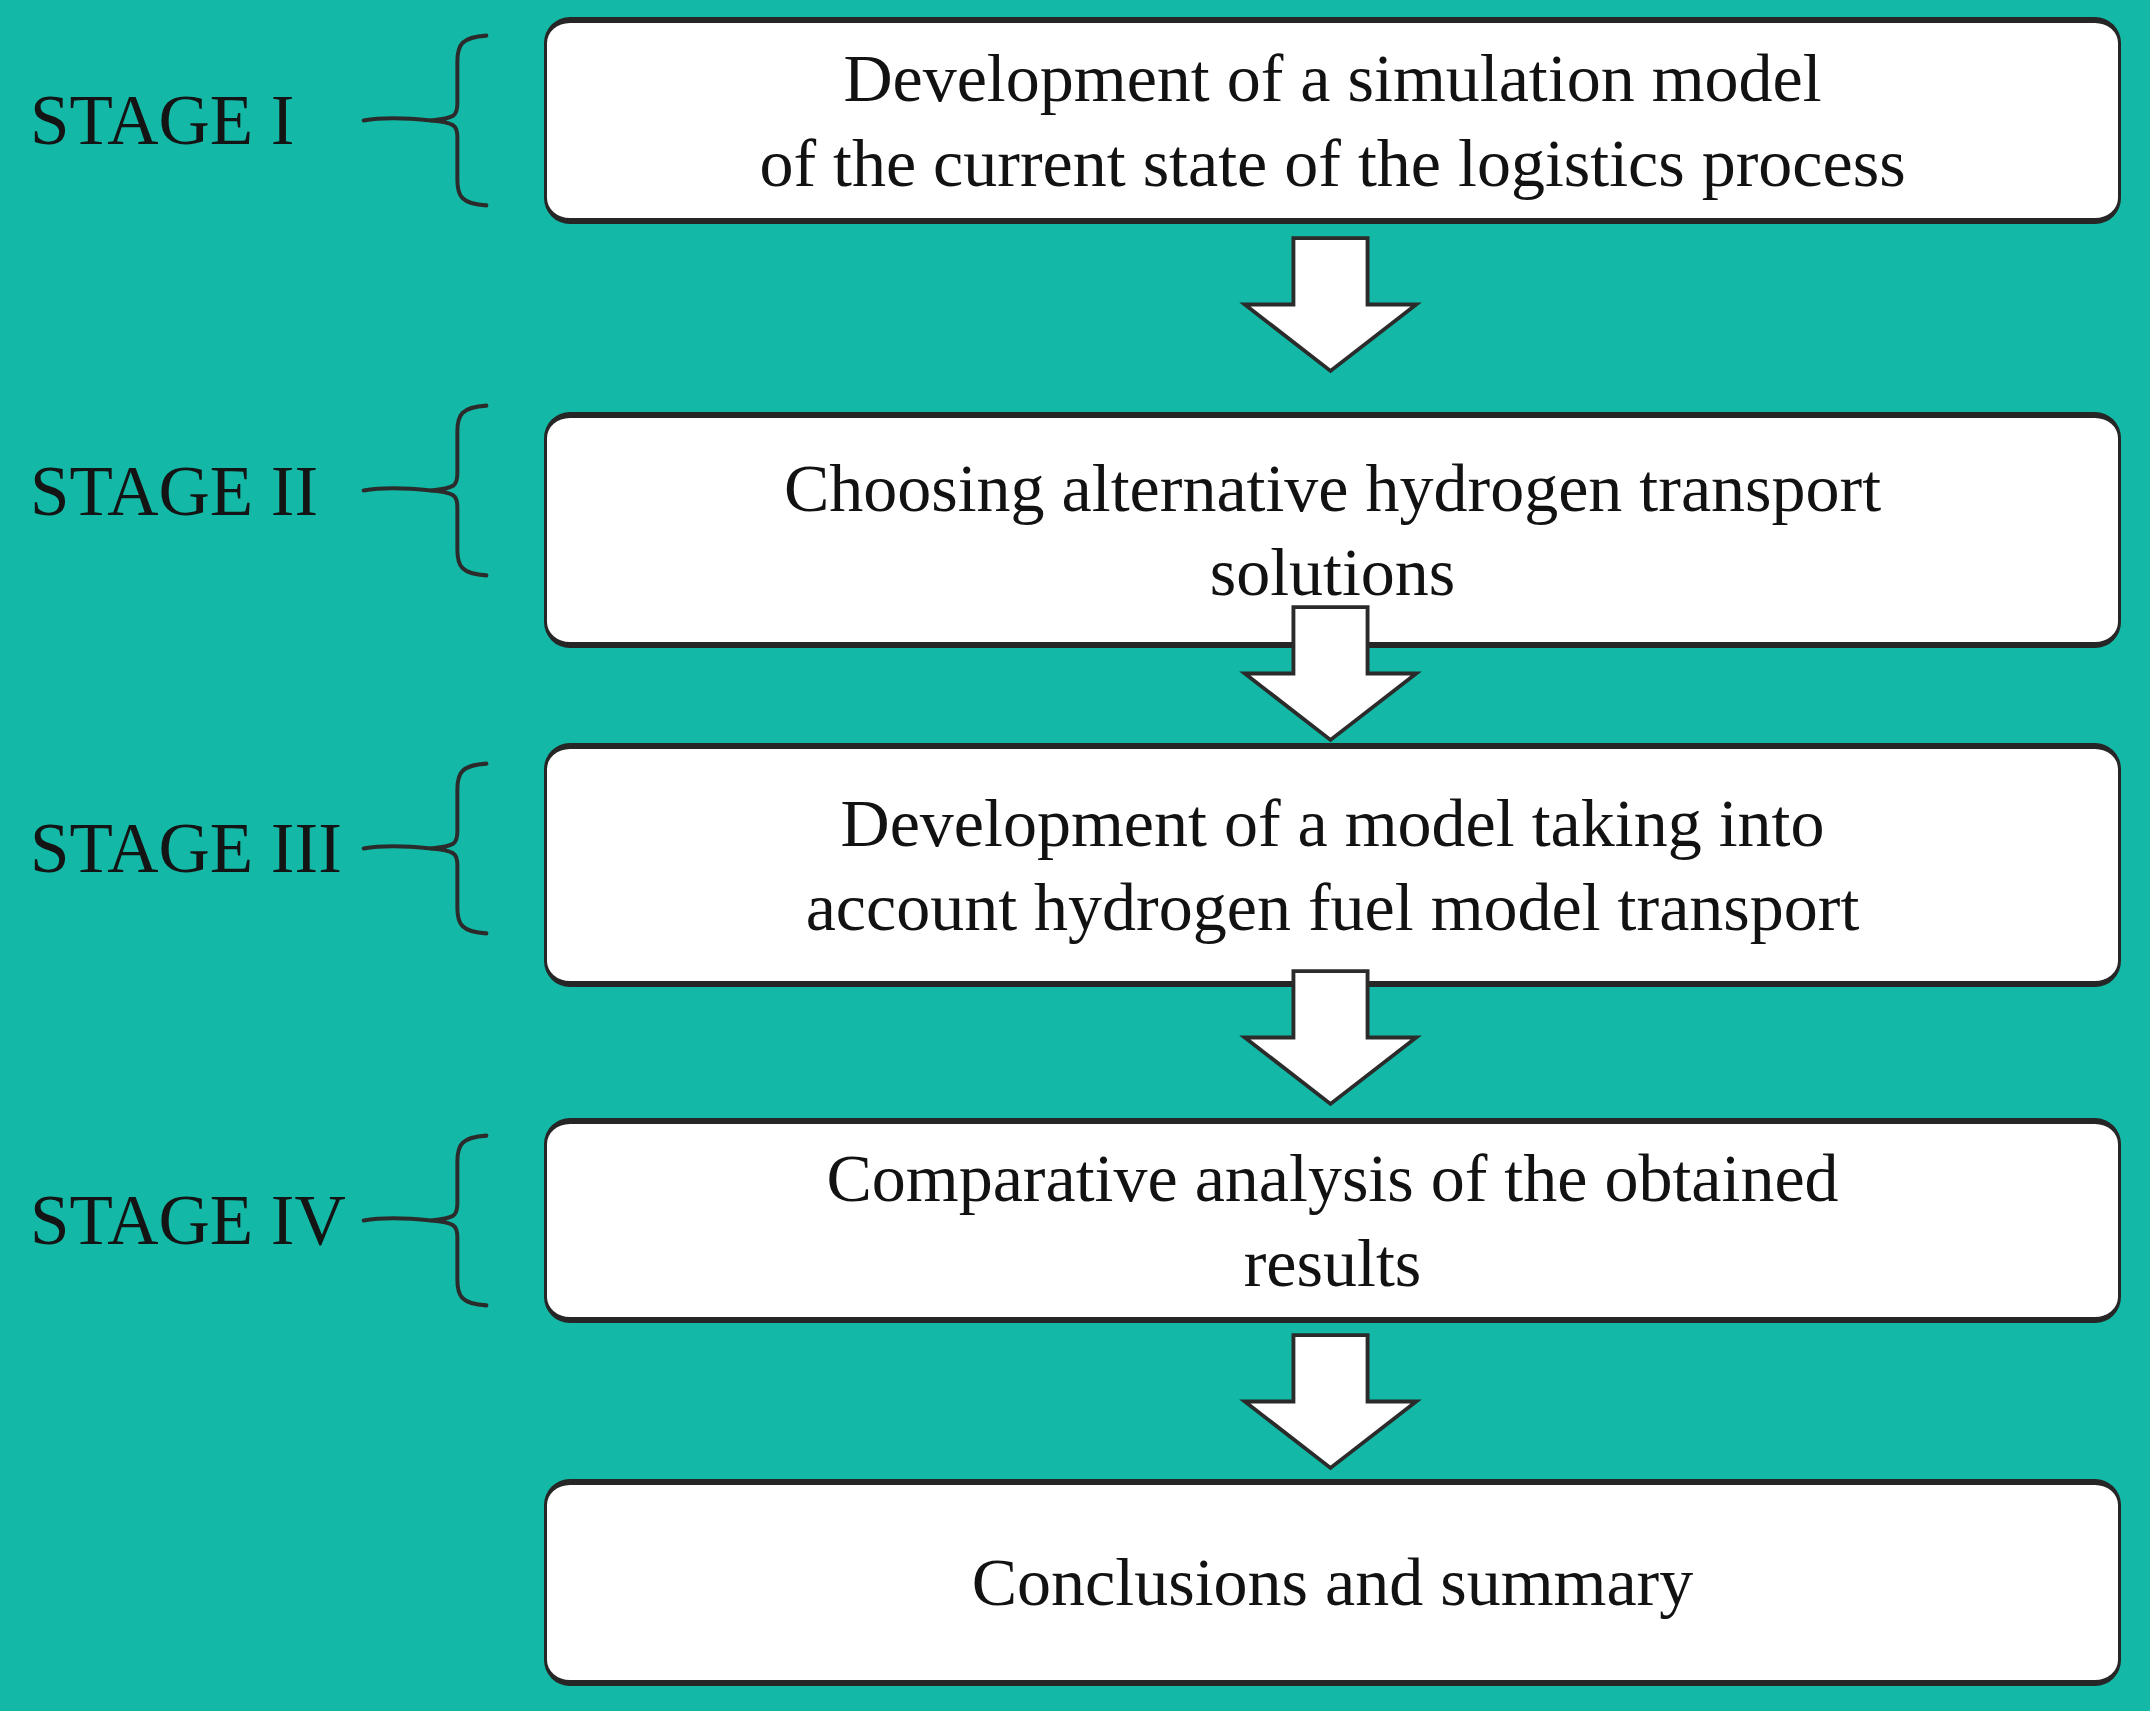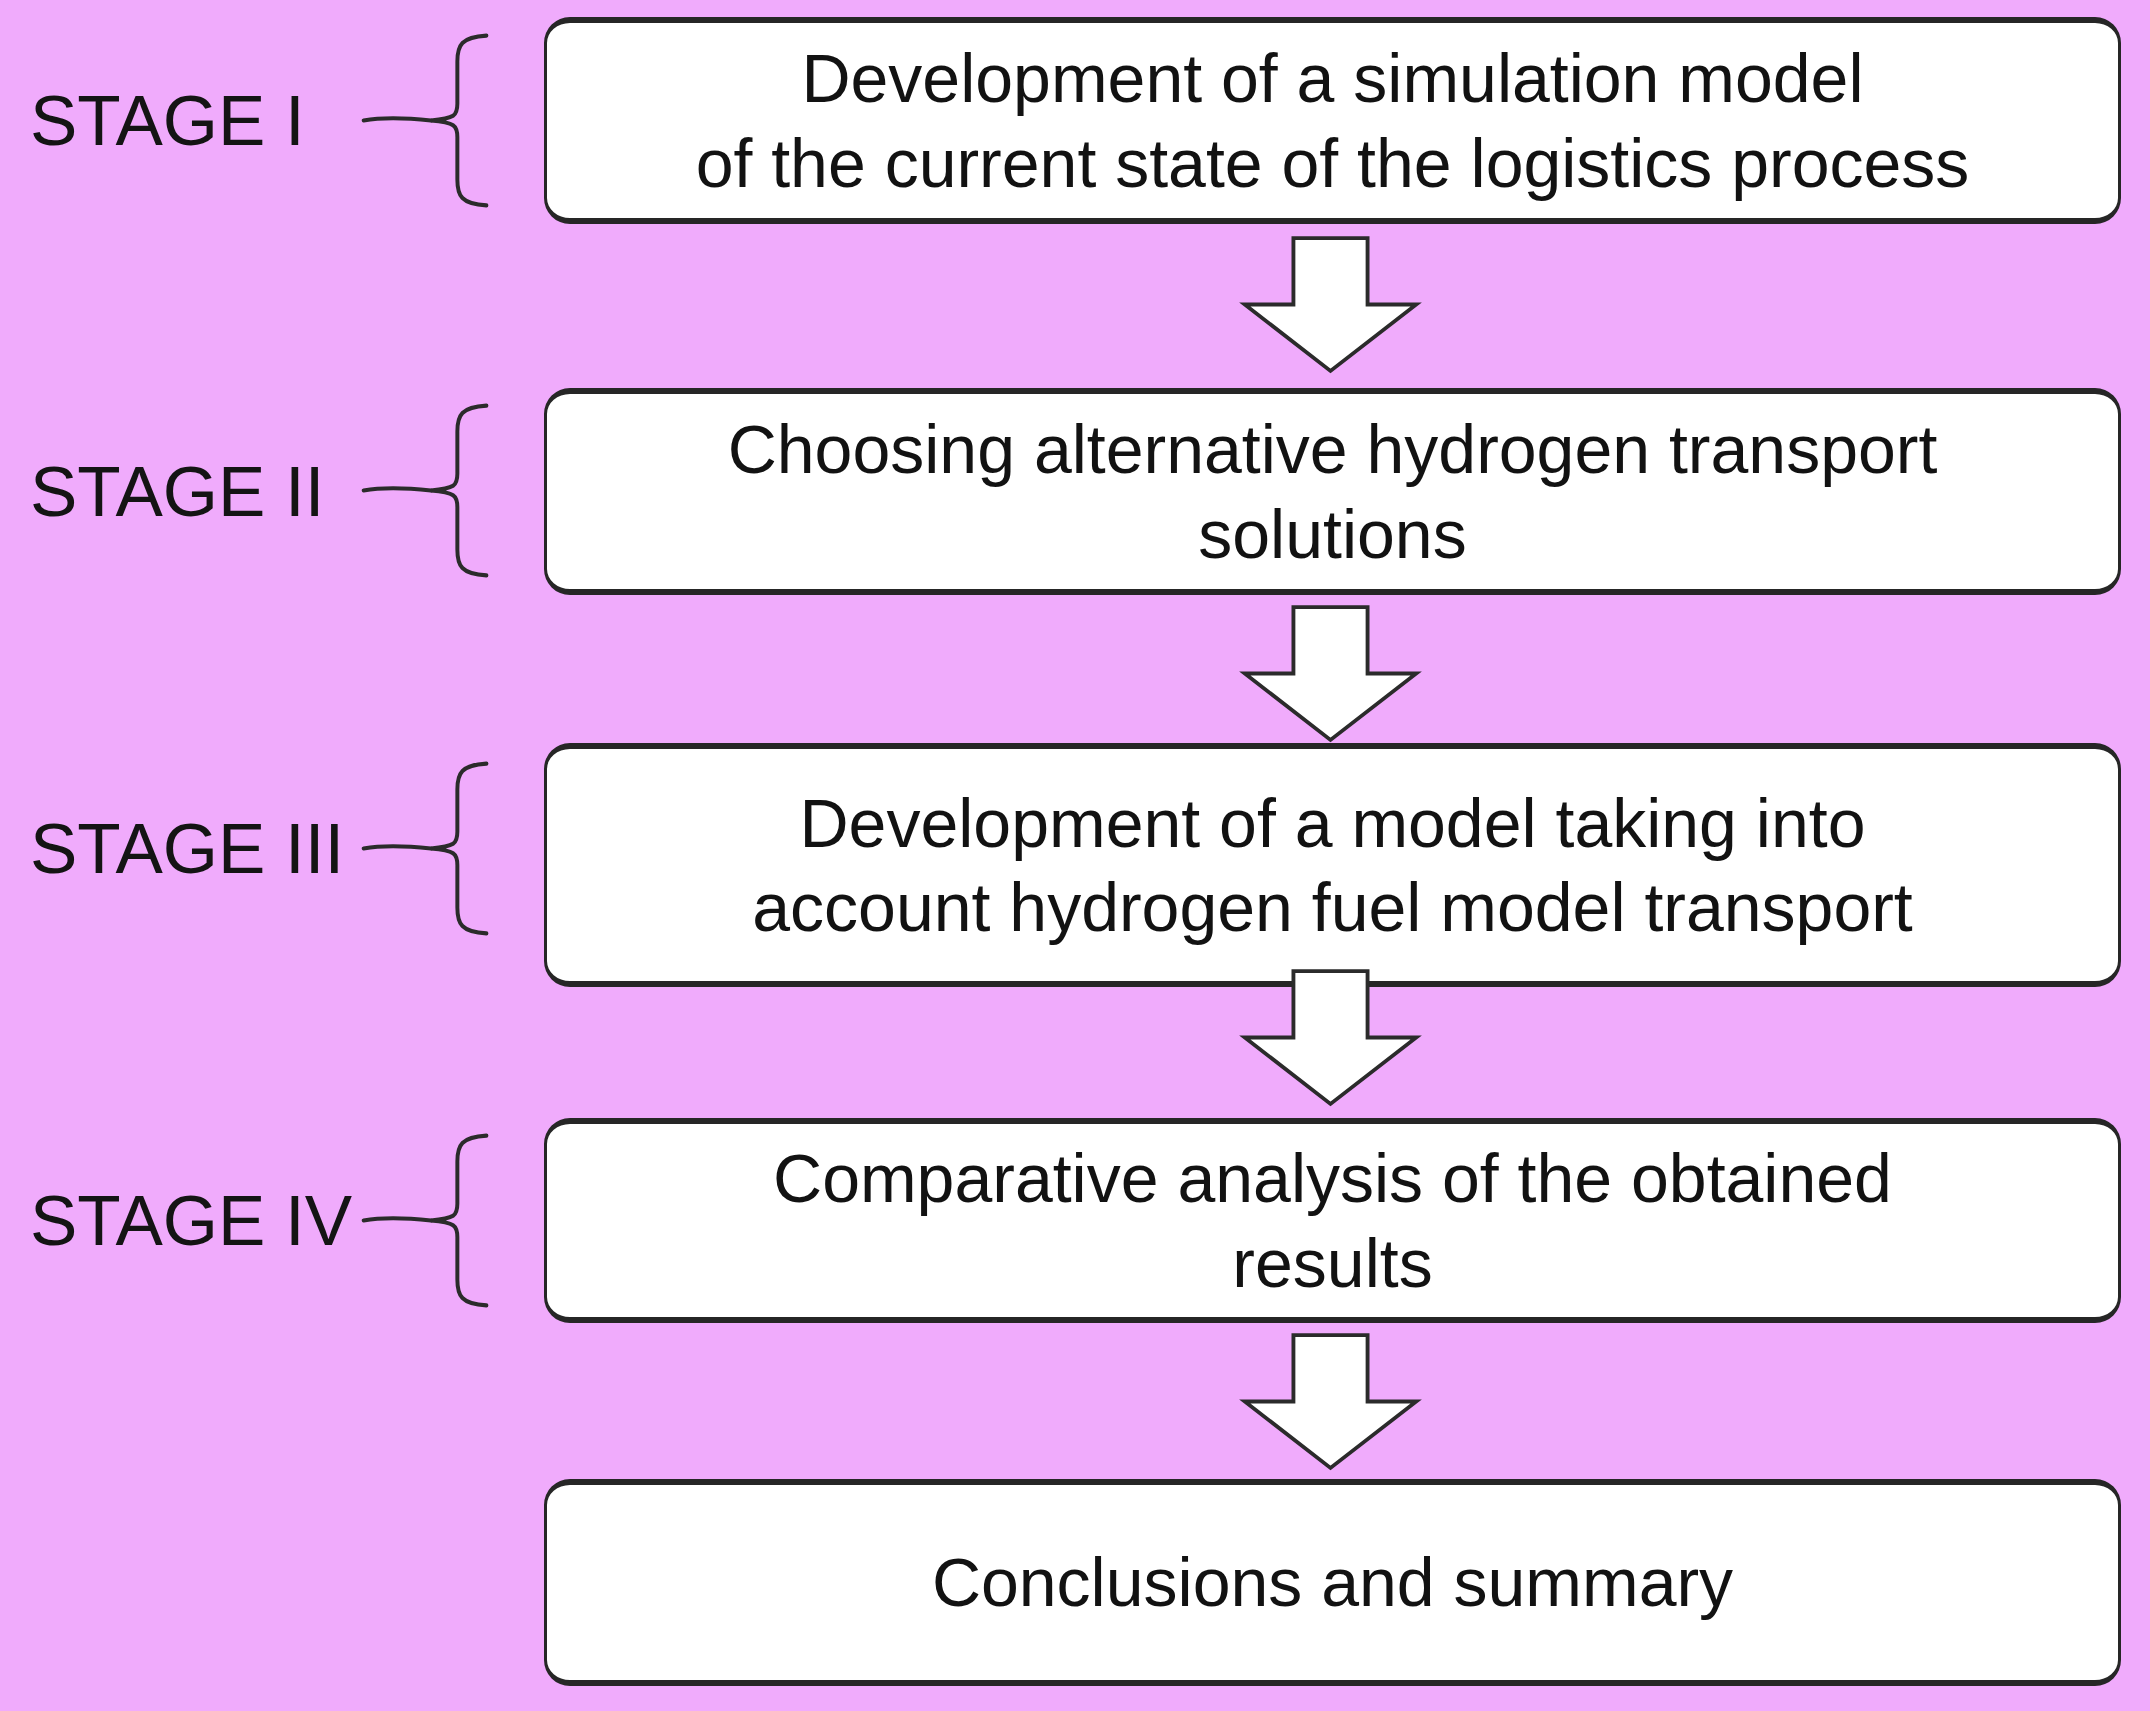--- a/index.html
+++ b/index.html
@@ -4,22 +4,22 @@
 <style>
   html, body {
     margin: 0;
     padding: 0;
     background: #ffffff;
   }
   .canvas {
     position: relative;
     width: 2151px;
     height: 1712px;
-    background: #f0abfc;
-    font-family: Liberation Sans, sans-serif;
+    background: #14b8a6;
+    font-family: Liberation Serif, serif;
     color: #121212;
     overflow: hidden;
   }
   .stage-label {
     position: absolute;
     left: 30px;
     width: 371px;
     font-size: 71px;
     line-height: 95px;
     white-space: nowrap;
@@ -78,21 +78,21 @@
 
   <svg class="arrow" style="top:235px" viewBox="0 0 232 180">
     <path d="M68 4 L164 4 L164 90 L227 90 L116 176 L5 90 L68 90 Z" fill="#ffffff" stroke="#2b2b2b" stroke-width="5" stroke-linejoin="miter"></path>
   </svg>
 
   <div class="stage-label" style="top:444px">STAGE II</div>
   <svg class="brace" style="top:400px" viewBox="0 0 200 260" preserveAspectRatio="none">
     <path d="M190 8 C152 10 146 22 146 45 L146 106 C146 123 142 127 106 130 C142 133 146 137 146 154 L146 215 C146 238 152 250 190 252" fill="none" stroke="#2b2b2b" stroke-width="6" stroke-linecap="round"></path>
     <path d="M4 130 C34 125 66 126 106 130" fill="none" stroke="#2b2b2b" stroke-width="6" stroke-linecap="round"></path>
   </svg>
-  <div class="flow-box" style="top:388px;height:207px">
+  <div class="flow-box" style="top:412px;height:236px">
     <div class="box-line">Choosing alternative hydrogen transport</div>
     <div class="box-line">solutions</div>
   </div>
 
   <svg class="arrow" style="top:604px" viewBox="0 0 232 180">
     <path d="M68 4 L164 4 L164 90 L227 90 L116 176 L5 90 L68 90 Z" fill="#ffffff" stroke="#2b2b2b" stroke-width="5" stroke-linejoin="miter"></path>
   </svg>
 
   <div class="stage-label" style="top:801px">STAGE III</div>
   <svg class="brace" style="top:758px" viewBox="0 0 200 260" preserveAspectRatio="none">

